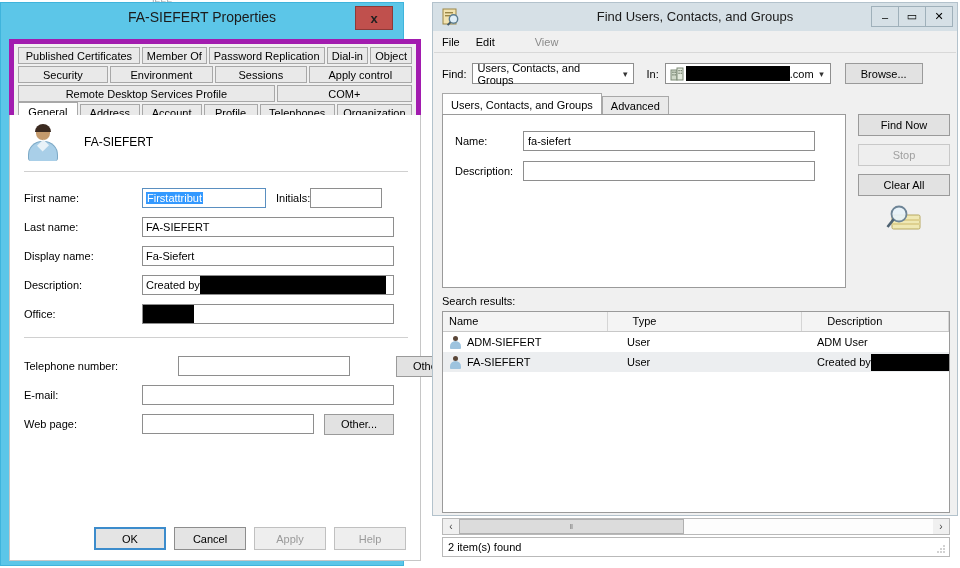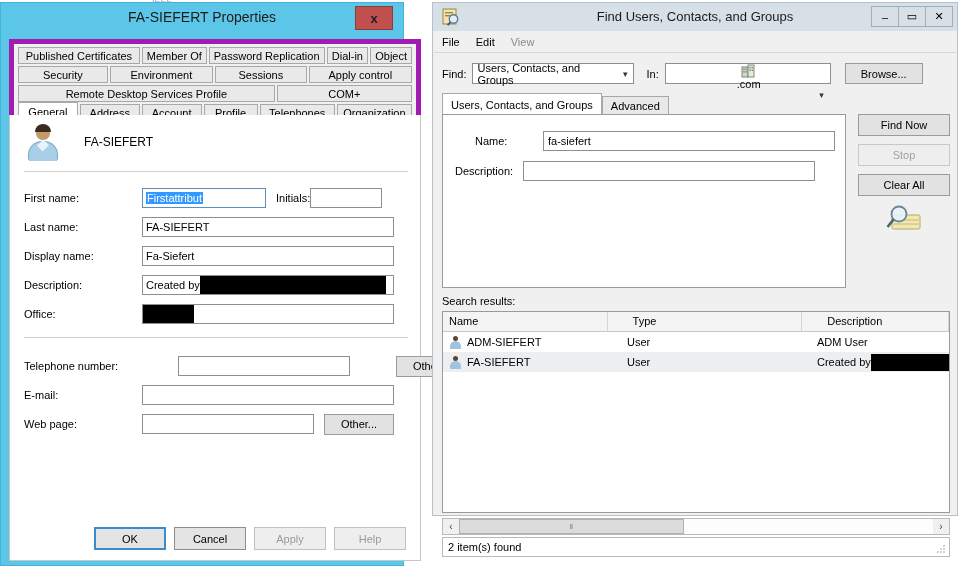--- a/index.html
+++ b/index.html
@@ -131,21 +131,21 @@
                 font-size: 13px; color: #1b1b1b; }
   .winbtns { position: absolute; right: 4px; top: 3px; display: flex; }
   .winbtn { width: 28px; height: 21px; border: 1px solid #9fb0ba; background: #d6e0e6;
             display: flex; align-items: center; justify-content: center;
             font-size: 11px; color: #000; cursor: pointer; margin-left: -1px; }
 
   #menubar { position: absolute; left: 1px; top: 28px; right: 1px; height: 22px;
              background: #f0f0f0; border-bottom: 1px solid #d8d8d8;
              display: flex; align-items: center; padding-left: 8px; gap: 16px; }
   .menuitem { font-size: 11px; cursor: pointer; }
-  .menuitem.dim { color: #8a8a8a; }
+  .menuitem.dim { color: #8a8a8a; margin-left: 24px; }
 
   #find-content { position: absolute; left: 1px; top: 50px; right: 1px; bottom: 1px;
                   background: #f0f0f0; }
 
   .find-row { position: absolute; left: 8px; top: 10px; display: flex; align-items: center; gap: 6px; }
   .combo {
     height: 21px; border: 1px solid #8e8e8e; background: #fff;
     display: flex; align-items: center; font-size: 11px;
     padding: 0 2px 0 4px; position: relative; cursor: pointer;
   }
@@ -349,21 +349,21 @@
 
     <div id="find-content">
 
       <div class="find-row">
         <div>Find:</div>
         <div class="combo" style="width:162px;">
           <span>Users, Contacts, and Groups</span>
           <span class="arrow">▾</span>
         </div>
         <div style="margin-left:6px;">In:</div>
-        <div class="combo" style="width:166px;flex-direction:column;">
+        <div class="combo" style="width:166px;">
           <svg class="dom-icon" viewBox="0 0 14 14">
             <rect x="1" y="3" width="6" height="10" fill="#cfd8c8" stroke="#7d8a76"></rect>
             <rect x="7" y="1" width="6" height="12" fill="#e3e9dc" stroke="#7d8a76"></rect>
             <rect x="2.3" y="4.6" width="1.3" height="1.3" fill="#6c7a66"></rect>
             <rect x="4.5" y="4.6" width="1.3" height="1.3" fill="#6c7a66"></rect>
             <rect x="2.3" y="7.2" width="1.3" height="1.3" fill="#6c7a66"></rect>
             <rect x="4.5" y="7.2" width="1.3" height="1.3" fill="#6c7a66"></rect>
             <rect x="8.4" y="3" width="1.3" height="1.3" fill="#6c7a66"></rect>
             <rect x="10.6" y="3" width="1.3" height="1.3" fill="#6c7a66"></rect>
             <rect x="8.4" y="5.6" width="1.3" height="1.3" fill="#6c7a66"></rect>
@@ -375,21 +375,21 @@
         </div>
         <div class="fbtn" style="width:78px; margin-left:8px;">Browse...</div>
       </div>
 
       <div class="tabs2" id="find-tabs">
           <div class="t2 active">Users, Contacts, and Groups</div>
           <div class="t2">Advanced</div>
         </div>
 
       <div id="search-panel">
-        <div class="sp-row" style="top:16px;margin-left:20px;">
+        <div class="sp-row" style="top:16px;">
           <div class="sp-label">Name:</div>
           <div class="sp-input">fa-siefert</div>
         </div>
         <div class="sp-row" style="top:46px;">
           <div class="sp-label">Description:</div>
           <div class="sp-input"></div>
         </div>
       </div>
 
       <div class="side-btns" id="side-buttons">

